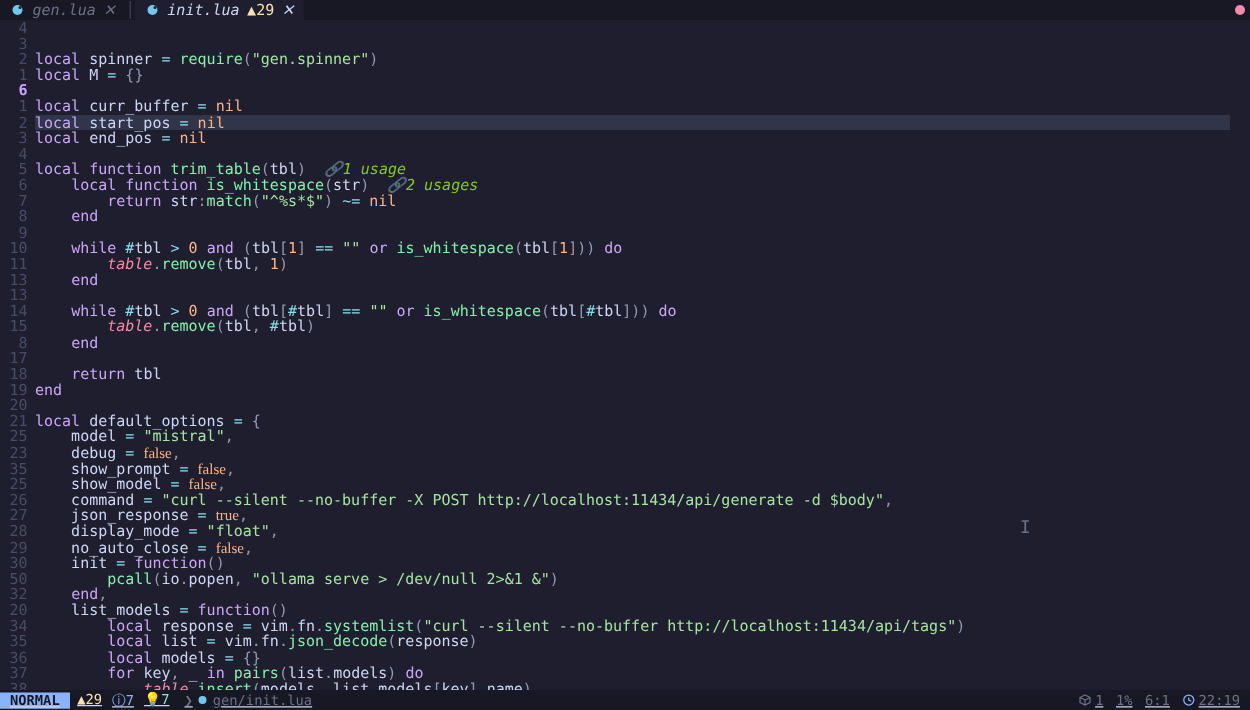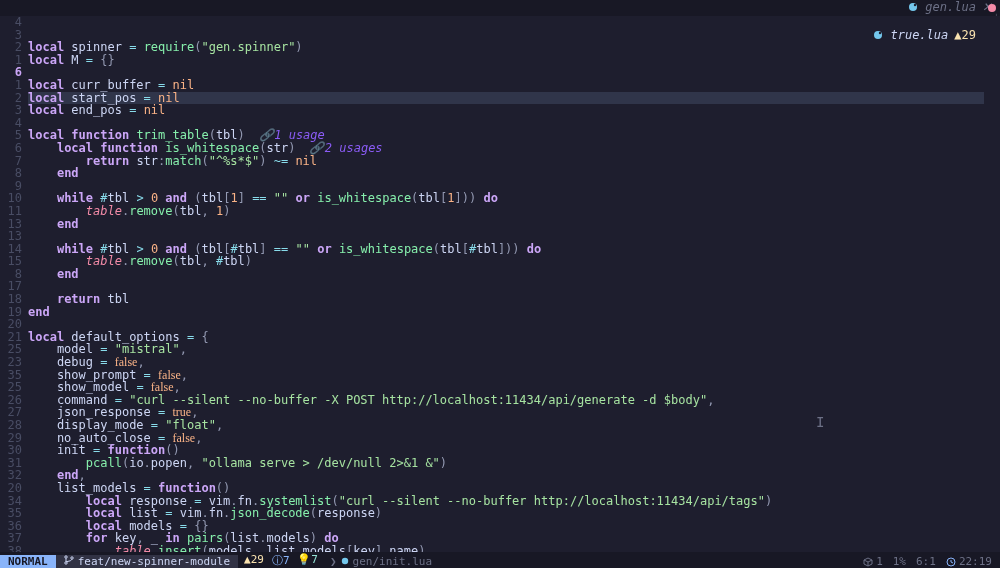--- a/index.html
+++ b/index.html
@@ -11,22 +11,21 @@
   width: 1000px;
   height: 568px;
   overflow: hidden;
   display: flex;
   flex-direction: column;
 }
 .tab-bar {
   display: flex;
   background: #181825;
   height: 16px;
-  align-items: flex-end;
-  flex-direction: column;
+  align-items: center;
 }
 .tab {
   display: flex;
   align-items: center;
   padding: 0 8px;
   height: 16px;
   color: #6c7086;
   font-style: italic;
   gap: 6px;
 }
@@ -50,43 +49,44 @@
 }
 .gutter .current { color: #cba6f7; font-weight: bold; }
 .code {
   flex: 1;
   line-height: 12.6px;
   white-space: pre;
   position: relative;
 }
 .line { height: 12.6px; }
 .line.current { background: #30354a; }
-.kw { color: #cba6f7; font-weight: bold; }
+.kw { color: #cba6f7; }
 .str { color: #a6e3a1; }
 .num { color: #fab387; }
 .nil { color: #fab387; }
 .bool { color: #fab387; font-family: Liberation Serif, serif; }
 .fn { color: #86efac; }
 .var { color: #cdd6f4; }
 .op { color: #89dceb; }
-.comment { color: #8b5cf6; font-style: italic; }
+.comment { color: #84cc16; font-style: italic; }
 .punct { color: #9399b2; }
 .builtin { color: #f38ba8; font-style: italic; }
 .link-icon { opacity: 0.5; }
 .sidebar-right {
   width: 16px;
   background: #1e1e2e;
   position: relative;
 }
 .status-bar {
   display: flex;
-  align-items: flex-end;
+  align-items: center;
   height: 16px;
   background: #181825;
   font-size: 11px;
+  text-decoration: underline;
 }
 .status-mode {
   background: #89b4fa;
   color: #181825;
   padding: 0 8px;
   font-weight: bold;
 }
 .status-branch {
   background: #313244;
   color: #cdd6f4;
@@ -145,21 +145,21 @@
     <span class="tab-close">✕</span>
   </div>
   <span style="color:#45475a;">│</span>
   <div class="tab active">
     <span class="tab-icon">
       <svg width="10" height="10" viewBox="0 0 10 10">
           <circle cx="5" cy="5" r="4" fill="#74c7ec"></circle>
           <circle cx="7" cy="3" r="1.2" fill="#1e1e2e"></circle>
         </svg>
     </span>
-    <span>true.lua</span>
+    <span>init.lua</span>
     <span class="warn-badge">▲<span>29</span></span>
     <span class="tab-close">✕</span>
   </div>
   <div class="close-dot"></div>
 </div>
 
 <div class="editor">
   <div class="gutter" id="gutter">
       <div>4</div>
       <div>3</div>
@@ -189,48 +189,37 @@
       <div>21</div>
       <div>25</div>
       <div>23</div>
       <div>35</div>
       <div>25</div>
       <div>26</div>
       <div>27</div>
       <div>28</div>
       <div>29</div>
       <div>30</div>
-      <div>31</div>
+      <div>50</div>
       <div>32</div>
       <div>20</div>
       <div>34</div>
       <div>35</div>
       <div>36</div>
       <div>37</div>
       <div>38</div>
     </div>
   <div class="code" id="code">
     <div class="line"><span class="kw">local</span><span class="var"> spinner </span><span class="op">=</span><span class="var"> </span><span class="fn">require</span><span class="punct">(</span><span class="str">"gen.spinner"</span><span class="punct">)</span></div><div class="line"><span class="kw">local</span><span class="var"> M </span><span class="op">=</span><span class="var"> </span><span class="punct">{}</span></div><div class="line"></div><div class="line"><span class="kw">local</span><span class="var"> curr_buffer </span><span class="op">=</span><span class="var"> </span><span class="nil">nil</span></div><div class="line current"><span class="kw">local</span><span class="var"> start_pos </span><span class="op">=</span><span class="var"> </span><span class="nil">nil</span></div><div class="line"><span class="kw">local</span><span class="var"> end_pos </span><span class="op">=</span><span class="var"> </span><span class="nil">nil</span></div><div class="line"></div><div class="line"><span class="kw">local</span><span class="var"> </span><span class="kw">function</span><span class="var"> </span><span class="fn">trim_table</span><span class="punct">(</span><span class="var">tbl</span><span class="punct">)</span><span class="comment">  <span class="link-icon">🔗</span>1 usage</span></div><div class="line"><span class="var">    </span><span class="kw">local</span><span class="var"> </span><span class="kw">function</span><span class="var"> </span><span class="fn">is_whitespace</span><span class="punct">(</span><span class="var">str</span><span class="punct">)</span><span class="comment">  <span class="link-icon">🔗</span>2 usages</span></div><div class="line"><span class="var">        </span><span class="kw">return</span><span class="var"> str</span><span class="punct">:</span><span class="fn">match</span><span class="punct">(</span><span class="str">"^%s*$"</span><span class="punct">)</span><span class="var"> </span><span class="op">~=</span><span class="var"> </span><span class="nil">nil</span></div><div class="line"><span class="var">    </span><span class="kw">end</span></div><div class="line"></div><div class="line"><span class="var">    </span><span class="kw">while</span><span class="var"> </span><span class="op">#</span><span class="var">tbl </span><span class="op">&gt;</span><span class="var"> </span><span class="num">0</span><span class="var"> </span><span class="kw">and</span><span class="var"> </span><span class="punct">(</span><span class="var">tbl</span><span class="punct">[</span><span class="num">1</span><span class="punct">]</span><span class="var"> </span><span class="op">==</span><span class="var"> </span><span class="str">""</span><span class="var"> </span><span class="kw">or</span><span class="var"> </span><span class="fn">is_whitespace</span><span class="punct">(</span><span class="var">tbl</span><span class="punct">[</span><span class="num">1</span><span class="punct">]))</span><span class="var"> </span><span class="kw">do</span></div><div class="line"><span class="var">        </span><span class="builtin">table</span><span class="punct">.</span><span class="fn">remove</span><span class="punct">(</span><span class="var">tbl</span><span class="punct">, </span><span class="num">1</span><span class="punct">)</span></div><div class="line"><span class="var">    </span><span class="kw">end</span></div><div class="line"></div><div class="line"><span class="var">    </span><span class="kw">while</span><span class="var"> </span><span class="op">#</span><span class="var">tbl </span><span class="op">&gt;</span><span class="var"> </span><span class="num">0</span><span class="var"> </span><span class="kw">and</span><span class="var"> </span><span class="punct">(</span><span class="var">tbl</span><span class="punct">[</span><span class="op">#</span><span class="var">tbl</span><span class="punct">]</span><span class="var"> </span><span class="op">==</span><span class="var"> </span><span class="str">""</span><span class="var"> </span><span class="kw">or</span><span class="var"> </span><span class="fn">is_whitespace</span><span class="punct">(</span><span class="var">tbl</span><span class="punct">[</span><span class="op">#</span><span class="var">tbl</span><span class="punct">]))</span><span class="var"> </span><span class="kw">do</span></div><div class="line"><span class="var">        </span><span class="builtin">table</span><span class="punct">.</span><span class="fn">remove</span><span class="punct">(</span><span class="var">tbl</span><span class="punct">, </span><span class="op">#</span><span class="var">tbl</span><span class="punct">)</span></div><div class="line"><span class="var">    </span><span class="kw">end</span></div><div class="line"></div><div class="line"><span class="var">    </span><span class="kw">return</span><span class="var"> tbl</span></div><div class="line"><span class="kw">end</span></div><div class="line"></div><div class="line"><span class="kw">local</span><span class="var"> default_options </span><span class="op">=</span><span class="var"> </span><span class="punct">{</span></div><div class="line"><span class="var">    model </span><span class="op">=</span><span class="var"> </span><span class="str">"mistral"</span><span class="punct">,</span></div><div class="line"><span class="var">    debug </span><span class="op">=</span><span class="var"> </span><span class="bool">false</span><span class="punct">,</span></div><div class="line"><span class="var">    show_prompt </span><span class="op">=</span><span class="var"> </span><span class="bool">false</span><span class="punct">,</span></div><div class="line"><span class="var">    show_model </span><span class="op">=</span><span class="var"> </span><span class="bool">false</span><span class="punct">,</span></div><div class="line"><span class="var">    command </span><span class="op">=</span><span class="var"> </span><span class="str">"curl --silent --no-buffer -X POST http://localhost:11434/api/generate -d $body"</span><span class="punct">,</span></div><div class="line"><span class="var">    json_response </span><span class="op">=</span><span class="var"> </span><span class="bool">true</span><span class="punct">,</span></div><div class="line"><span class="var">    display_mode </span><span class="op">=</span><span class="var"> </span><span class="str">"float"</span><span class="punct">,</span></div><div class="line"><span class="var">    no_auto_close </span><span class="op">=</span><span class="var"> </span><span class="bool">false</span><span class="punct">,</span></div><div class="line"><span class="var">    init </span><span class="op">=</span><span class="var"> </span><span class="kw">function</span><span class="punct">()</span></div><div class="line"><span class="var">        </span><span class="fn">pcall</span><span class="punct">(</span><span class="var">io</span><span class="punct">.</span><span class="var">popen</span><span class="punct">, </span><span class="str">"ollama serve &gt; /dev/null 2&gt;&amp;1 &amp;"</span><span class="punct">)</span></div><div class="line"><span class="var">    </span><span class="kw">end</span><span class="punct">,</span></div><div class="line"><span class="var">    list_models </span><span class="op">=</span><span class="var"> </span><span class="kw">function</span><span class="punct">()</span></div><div class="line"><span class="var">        </span><span class="kw">local</span><span class="var"> response </span><span class="op">=</span><span class="var"> vim</span><span class="punct">.</span><span class="var">fn</span><span class="punct">.</span><span class="fn">systemlist</span><span class="punct">(</span><span class="str">"curl --silent --no-buffer http://localhost:11434/api/tags"</span><span class="punct">)</span></div><div class="line"><span class="var">        </span><span class="kw">local</span><span class="var"> list </span><span class="op">=</span><span class="var"> vim</span><span class="punct">.</span><span class="var">fn</span><span class="punct">.</span><span class="fn">json_decode</span><span class="punct">(</span><span class="var">response</span><span class="punct">)</span></div><div class="line"><span class="var">        </span><span class="kw">local</span><span class="var"> models </span><span class="op">=</span><span class="var"> </span><span class="punct">{}</span></div><div class="line"><span class="var">        </span><span class="kw">for</span><span class="var"> key</span><span class="punct">,</span><span class="var"> _ </span><span class="kw">in</span><span class="var"> </span><span class="fn">pairs</span><span class="punct">(</span><span class="var">list</span><span class="punct">.</span><span class="var">models</span><span class="punct">)</span><span class="var"> </span><span class="kw">do</span></div><div class="line"><span class="var">            </span><span class="builtin">table</span><span class="punct">.</span><span class="fn">insert</span><span class="punct">(</span><span class="var">models</span><span class="punct">, </span><span class="var">list</span><span class="punct">.</span><span class="var">models</span><span class="punct">[</span><span class="var">key</span><span class="punct">].</span><span class="var">name</span><span class="punct">)</span></div><div class="text-cursor">I</div>
   </div>
   <div class="sidebar-right"></div>
 </div>
 
 <div class="status-bar">
   <div class="status-mode">NORMAL</div>
-  <div class="status-branch">
-    <span>
-      <svg width="10" height="10" viewBox="0 0 10 10" stroke="#cdd6f4" fill="none" stroke-width="1">
-          <circle cx="2" cy="2" r="1.2"></circle>
-          <circle cx="2" cy="8" r="1.2"></circle>
-          <circle cx="8" cy="3" r="1.2"></circle>
-          <path d="M2 3.2 V6.8 M8 4.2 Q8 6 2 6.8"></path>
-        </svg>
-    </span>
-    <span>feat/new-spinner-module</span>
-  </div>
   <div class="status-diag">
     <span class="warn">▲<span>29</span></span>
     <span class="info">ⓘ<span>7</span></span>
     <span class="hint">💡<span>7</span></span>
   </div>
   <div class="status-file">
     <span>❯</span>
     <span>
       <svg width="8" height="8" viewBox="0 0 10 10">
           <circle cx="5" cy="5" r="4" fill="#74c7ec"></circle>

